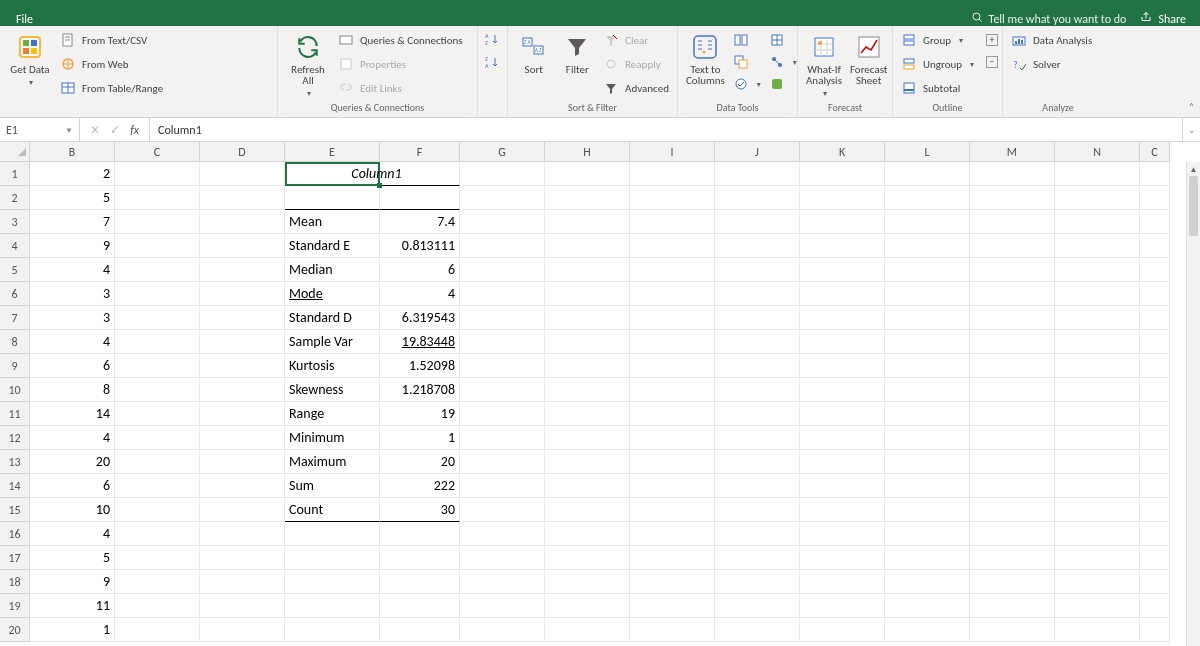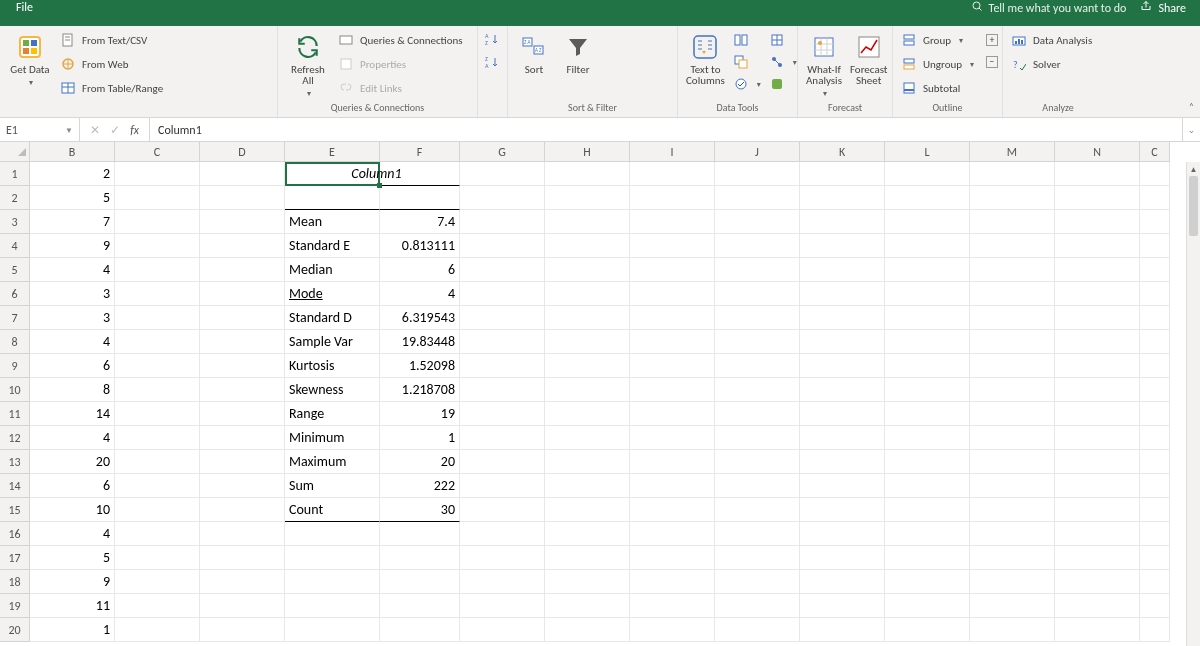--- a/index.html
+++ b/index.html
@@ -10,21 +10,21 @@
     width: 1200px;
     height: 646px;
     overflow: hidden;
     color: #222;
   }
   
   .tabs-bar {
     background: #217346;
     height: 26px;
     display: flex;
-    align-items: flex-start;
+    align-items: flex-end;
     color: #fff;
     font-size: 12px;
   }
   .tab {
     padding: 0 14px;
     display: flex;
     align-items: center;
     cursor: pointer;
   }
   .tab.file { padding: 0 16px; }
@@ -368,20 +368,47 @@
           </span>
         <span>Sort</span>
       </div>
       <div class="big-btn" style="width:36px">
         <span class="ico">
             <svg width="24" height="24" viewBox="0 0 24 24">
               <path d="M3 4h18l-7 9v6l-4 2v-8z" fill="#5b5b5b"></path>
             </svg>
           </span>
         <span>Filter</span>
+      </div>
+      <div class="small-stack">
+        <div class="small-btn" style="color:#aaa">
+          <span class="ico">
+              <svg width="14" height="14">
+                <path d="M2 3h10l-4 5v4l-2 1v-5z" fill="#ccc"></path>
+                <line x1="9" y1="2" x2="13" y2="6" stroke="#c00"></line>
+              </svg>
+            </span>
+          <span>Clear</span>
+        </div>
+        <div class="small-btn" style="color:#aaa">
+          <span class="ico">
+              <svg width="14" height="14" stroke="#ccc" fill="none">
+                <path d="M3 7a4 4 0 018 0M11 7a4 4 0 01-8 0"></path>
+              </svg>
+            </span>
+          <span>Reapply</span>
+        </div>
+        <div class="small-btn">
+          <span class="ico">
+              <svg width="14" height="14">
+                <path d="M2 3h10l-4 5v4l-2 1v-5z" fill="#5b5b5b"></path>
+              </svg>
+            </span>
+          <span>Advanced</span>
+        </div>
       </div>
     </div>
     <div class="group-label">Sort &amp; Filter</div>
   </div>
 
   <div class="group" style="width:120px">
     <div class="group-body">
       <div class="big-btn">
         <span class="ico">
             <svg width="26" height="26">
@@ -725,21 +752,21 @@
         <div class="cell" style="width: 85px;"></div>
         <div class="cell" style="width: 85px;"></div>
         <div class="cell" style="width: 85px;"></div>
         <div class="cell" style="width: 30px;"></div>
       </div>
       <div class="row">
         <div class="cell right" style="width: 85px;">4</div>
         <div class="cell" style="width: 85px;"></div>
         <div class="cell" style="width: 85px;"></div>
         <div class="cell" style="width: 95px; overflow: visible; position: relative; z-index: 1;">Sample Var</div>
-        <div class="cell right" style="width: 80px;">19.83448</div>
+        <div class="cell right" style="width: 80px; text-decoration: underline;">19.83448</div>
         <div class="cell" style="width: 85px;"></div>
         <div class="cell" style="width: 85px;"></div>
         <div class="cell" style="width: 85px;"></div>
         <div class="cell" style="width: 85px;"></div>
         <div class="cell" style="width: 85px;"></div>
         <div class="cell" style="width: 85px;"></div>
         <div class="cell" style="width: 85px;"></div>
         <div class="cell" style="width: 85px;"></div>
         <div class="cell" style="width: 30px;"></div>
       </div>

